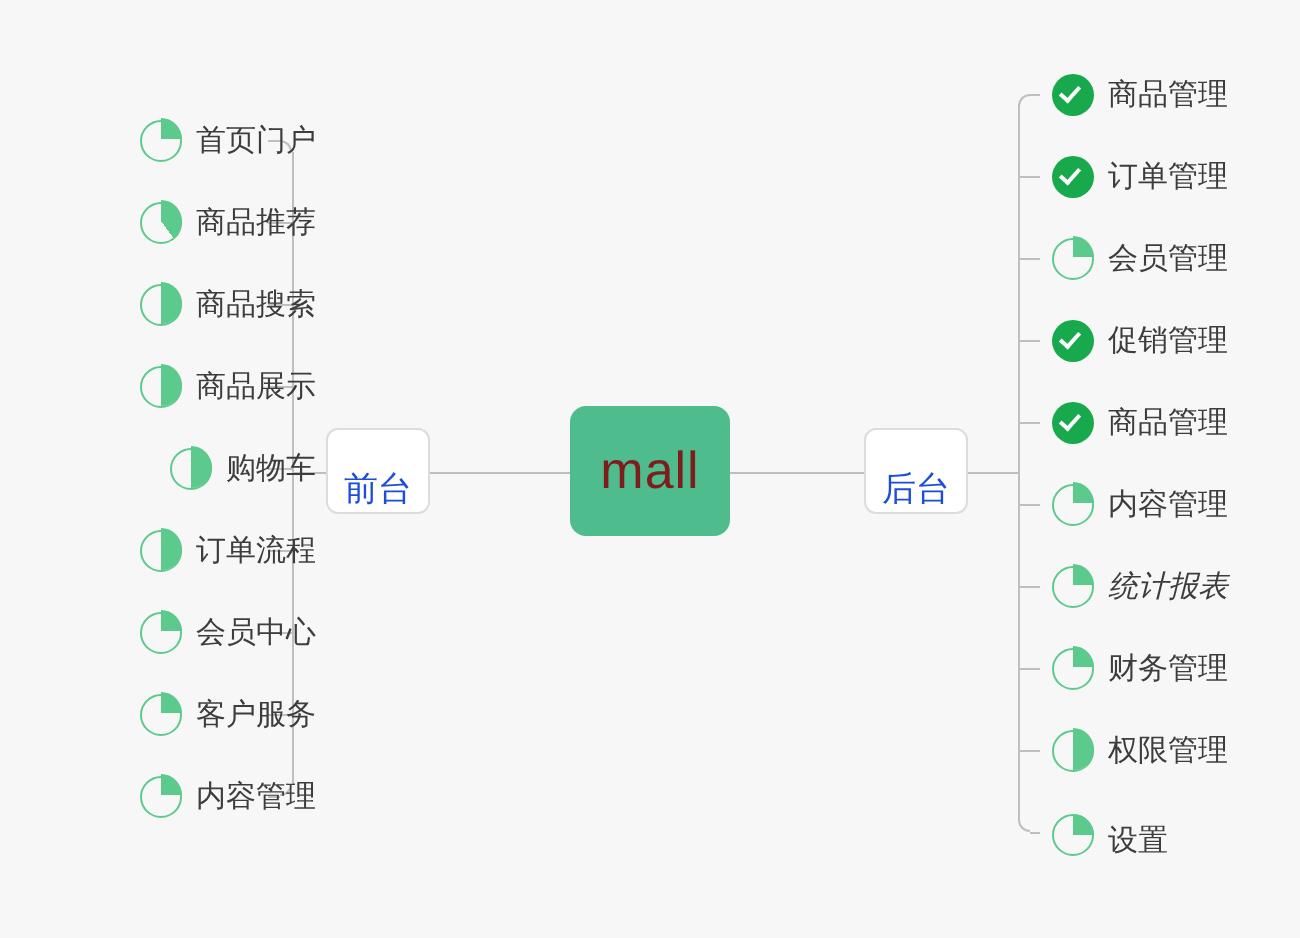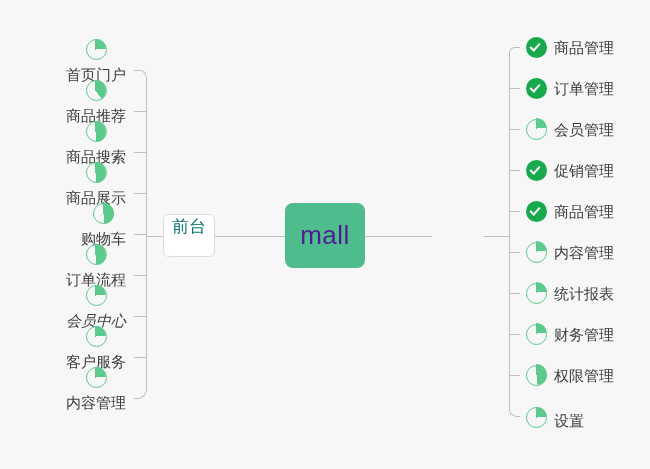--- a/index.html
+++ b/index.html
@@ -47,57 +47,57 @@
     position: absolute;
     left: 285px;
     top: 203px;
     width: 80px;
     height: 65px;
     background: #4ebc8c;
     border-radius: 8px;
     display: flex;
     align-items: center;
     justify-content: center;
-    color: #4c1d95;
+    color: #7f1d1d;
     font-size: 26px;
     letter-spacing: 0.5px;
   }
   .node-mid {
     position: absolute;
     top: 214px;
     width: 52px;
     height: 43px;
     background: #ffffff;
     border: 1px solid #dcdcdc;
     border-radius: 6px;
     display: flex;
-    align-items: flex-start;
+    align-items: flex-end;
     justify-content: center;
-    color: #0f766e;
+    color: #1d4ed8;
     font-size: 17px;
     box-sizing: border-box;
   }
   #node-front { left: 163px; }
   #node-back  { left: 432px; }
 
   
   .leaf {
     position: absolute;
     height: 24px;
     display: flex;
     align-items: center;
     gap: 7px;
     font-size: 15px;
     color: #3d3d3d;
     white-space: nowrap;
   }
   .leaf.left {
-    right: 524px;
-    flex-direction: column;
-    justify-content: flex-end;
+    right: 492px;
+    flex-direction: row;
+    justify-content: space-between;
   }
   .leaf.right {
     left: 526px;
   }
   .leaf-label { line-height: 1; }
 
   
   .icon {
     width: 21px;
     height: 21px;
@@ -170,20 +170,23 @@
       <div class="trunk" style="left: 484px; top: 235.5px; width: 24.5px;"></div>
     </div>
 
   <div class="node-center" id="node-center">
     <span>mall</span>
   </div>
 
   <div class="node-mid" id="node-front">
     <span>前台</span>
   </div>
+  <div class="node-mid" id="node-back">
+    <span>后台</span>
+  </div>
 
   <div id="left-leaves">
       <div class="leaf left" style="top: 58px;">
         <span class="icon pie">
           <span class="wedge" style="background: conic-gradient(rgb(92, 201, 141) 0deg, rgb(92, 201, 141) 90deg, rgba(0, 0, 0, 0) 90deg, rgba(0, 0, 0, 0) 360deg);"></span>
         </span>
         <span class="leaf-label">首页门户</span>
       </div>
       <div class="leaf left" style="top: 99px;">
         <span class="icon pie">
@@ -208,21 +211,21 @@
           <span class="wedge" style="background: conic-gradient(rgb(92, 201, 141) 0deg, rgb(92, 201, 141) 180deg, rgba(0, 0, 0, 0) 180deg, rgba(0, 0, 0, 0) 360deg);"></span>
         </span>
         <span class="leaf-label">购物车</span>
       </div>
       <div class="leaf left" style="top: 263px;">
         <span class="icon pie">
           <span class="wedge" style="background: conic-gradient(rgb(92, 201, 141) 0deg, rgb(92, 201, 141) 180deg, rgba(0, 0, 0, 0) 180deg, rgba(0, 0, 0, 0) 360deg);"></span>
         </span>
         <span class="leaf-label">订单流程</span>
       </div>
-      <div class="leaf left" style="top: 304px; font-style: italic;">
+      <div class="leaf left" style="top: 304px;">
         <span class="icon pie">
           <span class="wedge" style="background: conic-gradient(rgb(92, 201, 141) 0deg, rgb(92, 201, 141) 90deg, rgba(0, 0, 0, 0) 90deg, rgba(0, 0, 0, 0) 360deg);"></span>
         </span>
         <span class="leaf-label">会员中心</span>
       </div>
       <div class="leaf left" style="top: 345px;">
         <span class="icon pie">
           <span class="wedge" style="background: conic-gradient(rgb(92, 201, 141) 0deg, rgb(92, 201, 141) 90deg, rgba(0, 0, 0, 0) 90deg, rgba(0, 0, 0, 0) 360deg);"></span>
         </span>
         <span class="leaf-label">客户服务</span>
@@ -264,21 +267,21 @@
           <span class="tick"></span>
         </span>
         <span class="leaf-label">商品管理</span>
       </div>
       <div class="leaf right" style="top: 240px;">
         <span class="icon pie">
           <span class="wedge" style="background: conic-gradient(rgb(92, 201, 141) 0deg, rgb(92, 201, 141) 90deg, rgba(0, 0, 0, 0) 90deg, rgba(0, 0, 0, 0) 360deg);"></span>
         </span>
         <span class="leaf-label">内容管理</span>
       </div>
-      <div class="leaf right" style="top: 281px;">
+      <div class="leaf right" style="top: 281px; font-style: italic;">
         <span class="icon pie">
           <span class="wedge" style="background: conic-gradient(rgb(92, 201, 141) 0deg, rgb(92, 201, 141) 90deg, rgba(0, 0, 0, 0) 90deg, rgba(0, 0, 0, 0) 360deg);"></span>
         </span>
         <span class="leaf-label">统计报表</span>
       </div>
       <div class="leaf right" style="top: 322px;">
         <span class="icon pie">
           <span class="wedge" style="background: conic-gradient(rgb(92, 201, 141) 0deg, rgb(92, 201, 141) 90deg, rgba(0, 0, 0, 0) 90deg, rgba(0, 0, 0, 0) 360deg);"></span>
         </span>
         <span class="leaf-label">财务管理</span>

